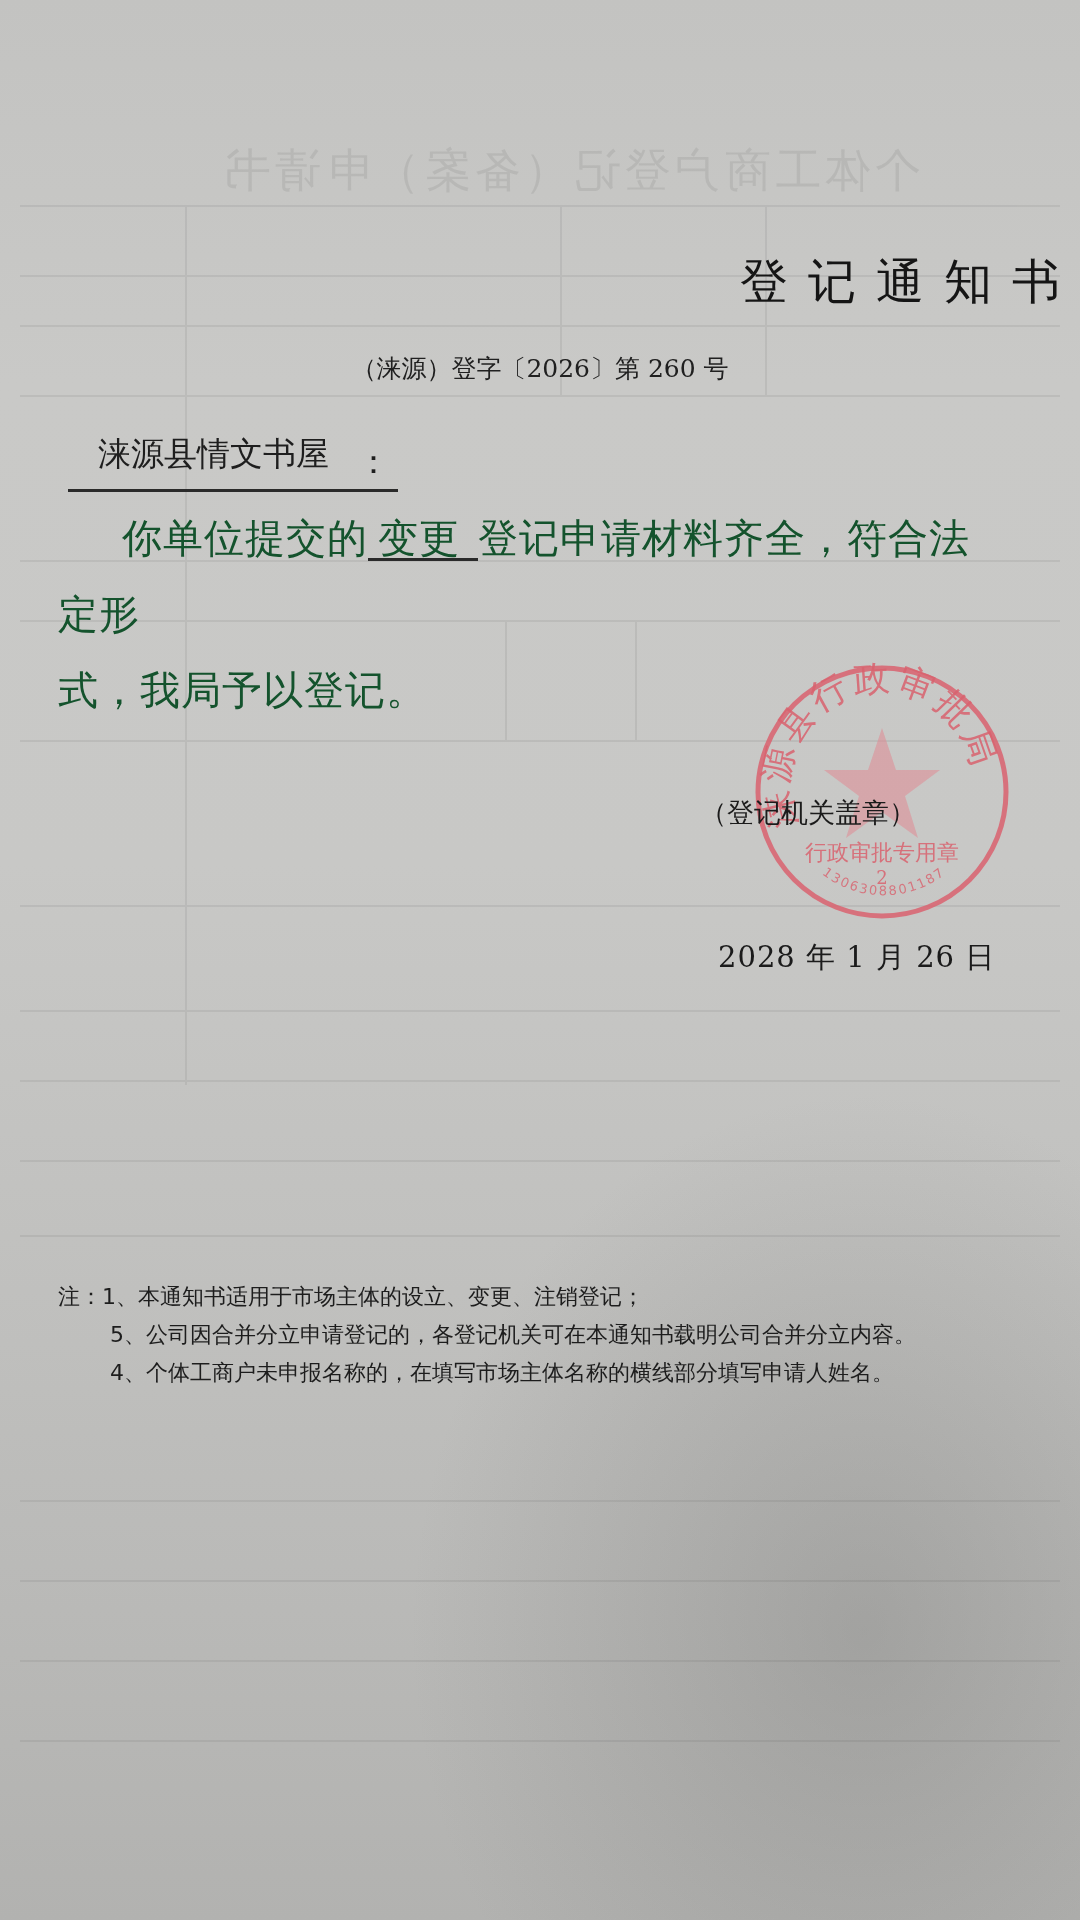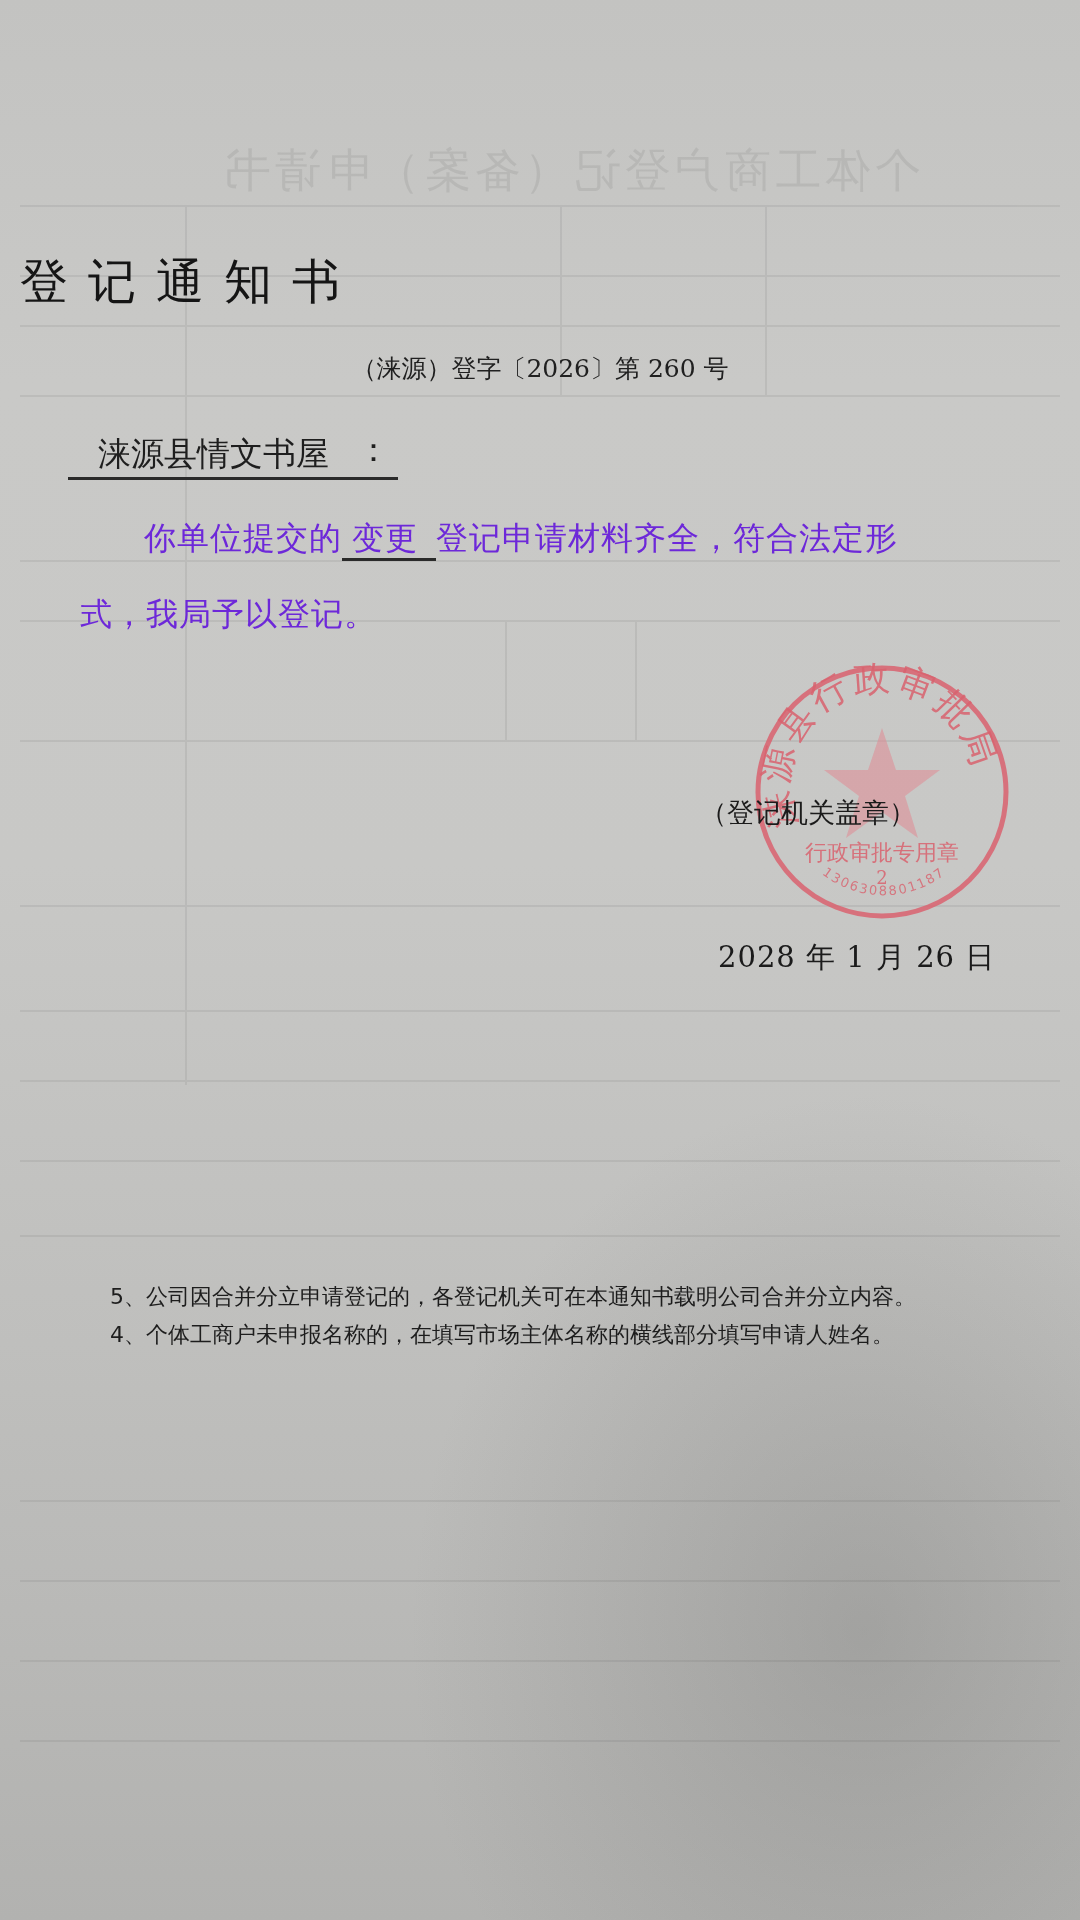--- a/index.html
+++ b/index.html
@@ -50,21 +50,21 @@
       letter-spacing: 4px;
       color: #222;
       transform: scaleX(-1);
     }
 
     .title {
       position: absolute;
       top: 250px;
       left: 0;
       width: 1080px;
-      text-align: left;
+      text-align: right;
       font-family: "DejaVu Sans", sans-serif;
       font-size: 48px;
       letter-spacing: 20px;
       padding-left: 20px;
       box-sizing: border-box;
       color: #151515;
     }
     .docno {
       position: absolute;
       top: 352px;
@@ -76,38 +76,38 @@
     }
     .addressee {
       position: absolute;
       top: 432px;
       left: 68px;
       width: 330px;
       border-bottom: 3px solid #2a2a2a;
       font-family: "DejaVu Sans", sans-serif;
       font-size: 33px;
       padding-left: 30px;
-      padding-bottom: 0;
+      padding-bottom: 12px;
       box-sizing: border-box;
       color: #1e1e1e;
     }
     .addressee .colon {
       position: absolute;
       right: 8px;
       bottom: 4px;
     }
     .body-text {
       position: absolute;
       top: 500px;
-      left: 80px;
+      left: 58px;
       width: 950px;
       font-family: "DejaVu Sans", sans-serif;
-      font-size: 32px;
+      font-size: 40px;
       line-height: 76px;
-      color: #6d28d9;
+      color: #14532d;
       letter-spacing: 1px;
     }
     .body-text .indent {
       display: inline-block;
       width: 64px;
     }
     .body-text .filled {
       display: inline-block;
       border-bottom: 3px solid #2a2a2a;
       padding: 0 18px 0 10px;
@@ -214,15 +214,16 @@
   <text x="132" y="200" text-anchor="middle" font-family="DejaVu Sans, sans-serif" font-size="22" fill="#d9626e" opacity="0.85">行政审批专用章</text>
   <text x="132" y="224" text-anchor="middle" font-family="DejaVu Serif, serif" font-size="18" fill="#d9626e" opacity="0.85">2</text>
   <text font-family="DejaVu Sans, sans-serif" font-size="13" fill="#d9626e" opacity="0.8" letter-spacing="2">
     <textPath href="#sealBotArc" startOffset="8%">1306308801187</textPath>
   </text>
 </svg>
 
 <div class="date">2028 年 1 月 26 日</div>
 
 <div class="notes">
+  <div class="note-line">注：1、本通知书适用于市场主体的设立、变更、注销登记；</div>
   <div class="note-line ind">5、公司因合并分立申请登记的，各登记机关可在本通知书载明公司合并分立内容。</div>
   <div class="note-line ind">4、个体工商户未申报名称的，在填写市场主体名称的横线部分填写申请人姓名。</div>
 </div>
 
 </body></html>

